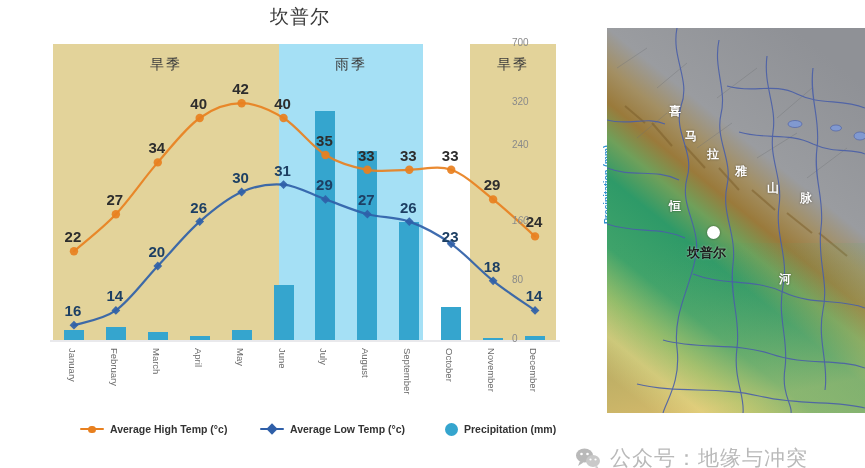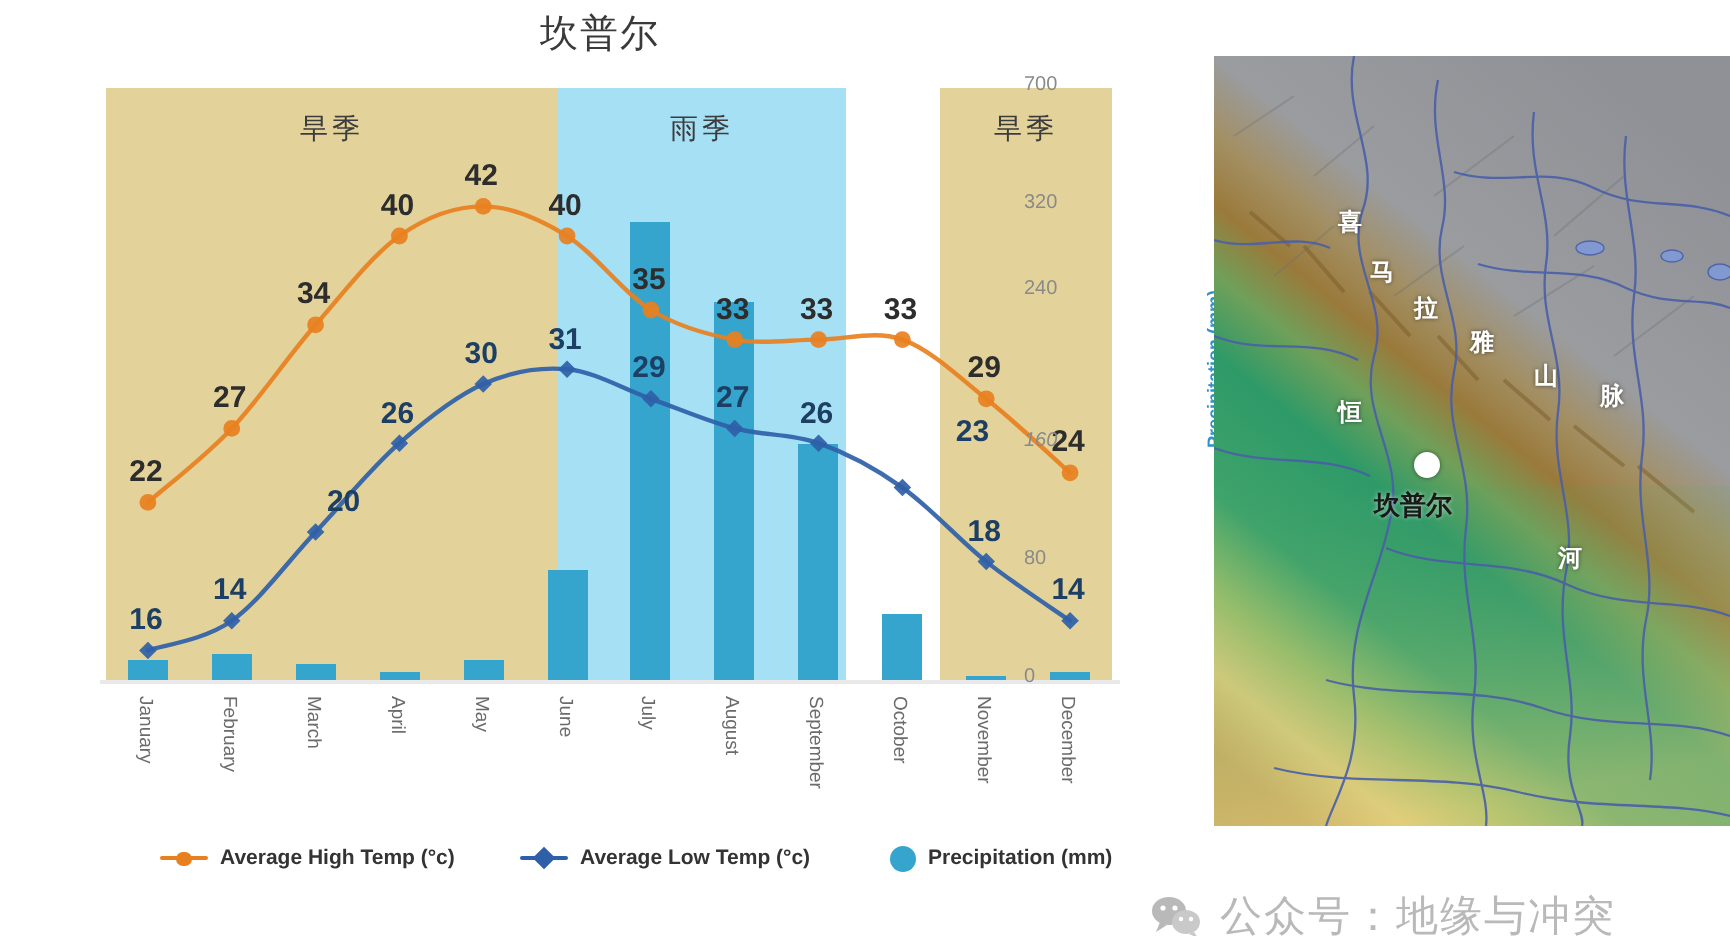--- a/index.html
+++ b/index.html
@@ -189,28 +189,28 @@
           <div class="pt-label " style="left: 187.625px; top: 44.2px;">42</div>
           <div class="pt-label " style="left: 229.542px; top: 59px;">40</div>
           <div class="pt-label " style="left: 271.458px; top: 96px;">35</div>
           <div class="pt-label " style="left: 313.375px; top: 110.8px;">33</div>
           <div class="pt-label " style="left: 355.292px; top: 110.8px;">33</div>
           <div class="pt-label " style="left: 397.208px; top: 110.8px;">33</div>
           <div class="pt-label " style="left: 439.125px; top: 140.4px;">29</div>
           <div class="pt-label " style="left: 481.042px; top: 177.4px;">24</div>
           <div class="pt-label low" style="left: 19.9583px; top: 266.2px;">16</div>
           <div class="pt-label low" style="left: 61.875px; top: 251.4px;">14</div>
-          <div class="pt-label low" style="left: 103.792px; top: 207px; margin-left: 15px;">20</div>
+          <div class="pt-label low" style="left: 103.792px; top: 207px;">20</div>
           <div class="pt-label low" style="left: 145.708px; top: 162.6px;">26</div>
           <div class="pt-label low" style="left: 187.625px; top: 133px; text-align: center;">30</div>
           <div class="pt-label low" style="left: 229.542px; top: 125.6px;">31</div>
           <div class="pt-label low" style="left: 271.458px; top: 140.4px;">29</div>
           <div class="pt-label low" style="left: 313.375px; top: 155.2px;">27</div>
           <div class="pt-label low" style="left: 355.292px; top: 162.6px;">26</div>
-          <div class="pt-label low" style="left: 397.208px; top: 172px; margin-left: 36px;">23</div>
+          <div class="pt-label low" style="left: 397.208px; top: 192px;">23</div>
           <div class="pt-label low" style="left: 439.125px; top: 221.8px;">18</div>
           <div class="pt-label low" style="left: 481.042px; top: 251.4px;">14</div>
         </div>
     </div>
 
     <div id="ticks-left"></div>
     <div id="ticks-right">
         <div class="ytick-right" style="top: 37px;">700</div>
         <div class="ytick-right" style="top: 96.2px;">320</div>
         <div class="ytick-right" style="top: 139px;">240</div>

